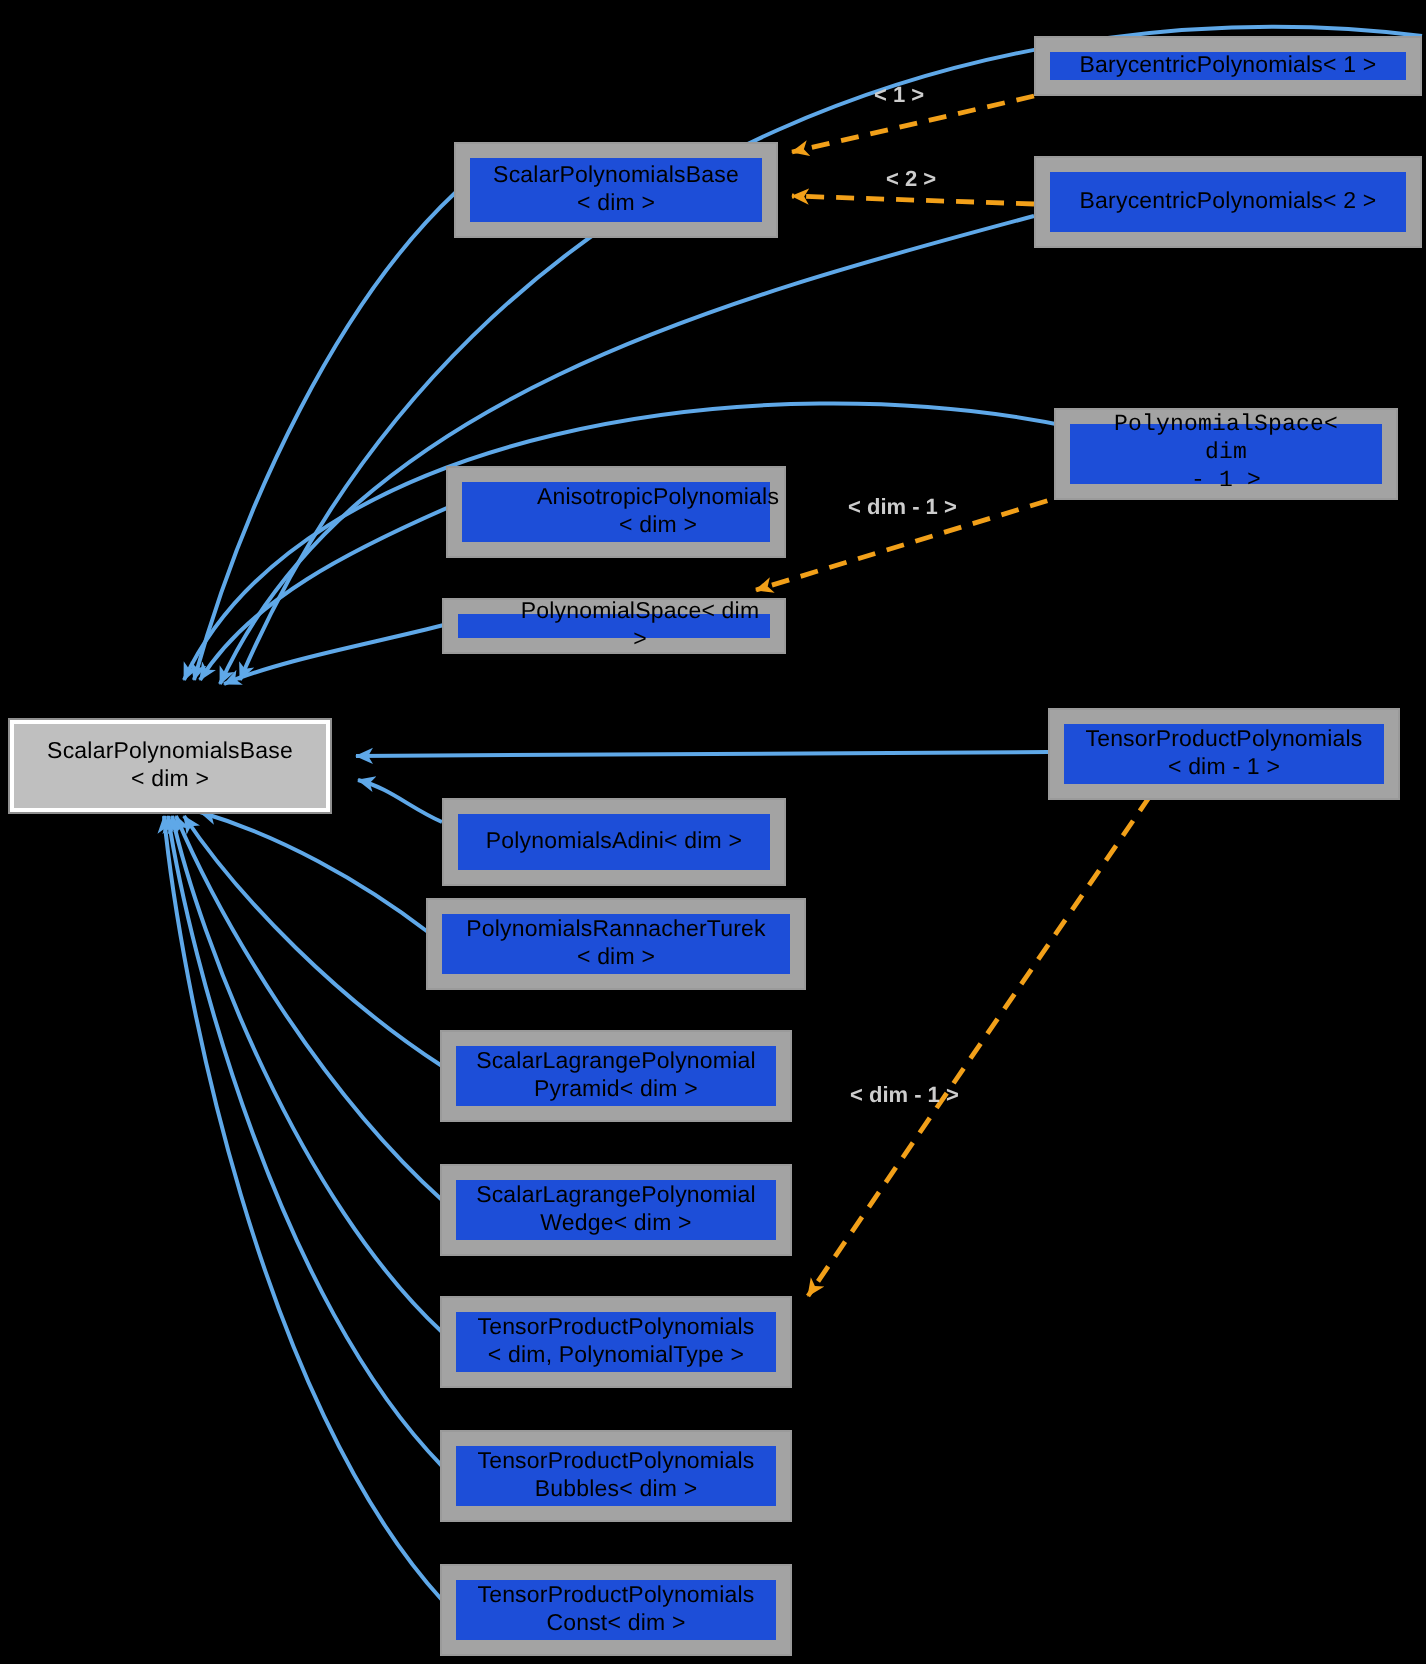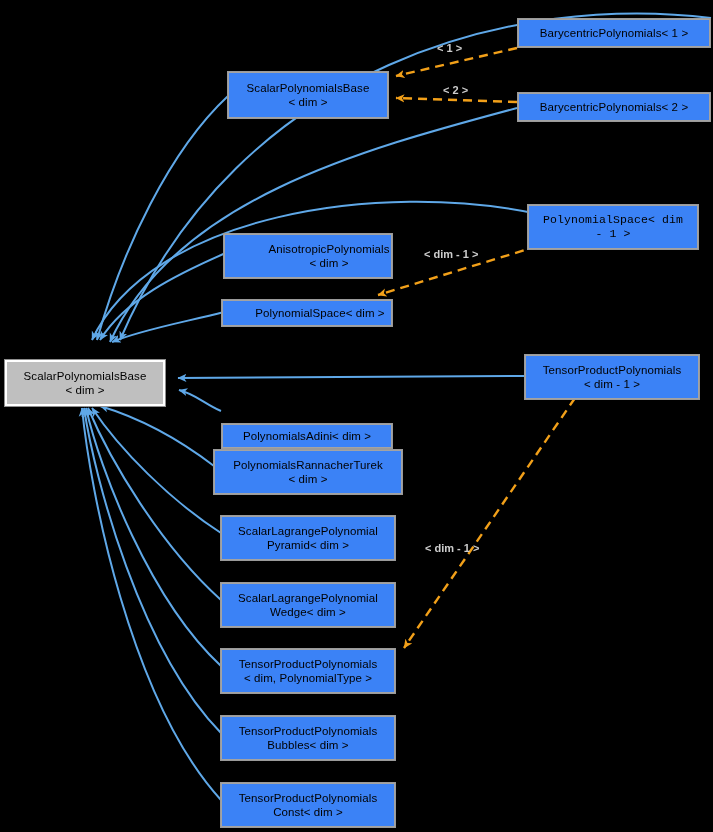--- a/index.html
+++ b/index.html
@@ -1,19 +1,19 @@
 <!DOCTYPE html>
 <html><head>
 <meta charset="utf-8">
 <style>
   html,body{margin:0;padding:0;background:#000;}
   #stage{position:relative;width:713px;height:832px;background:#000;overflow:hidden;
          font-family:"Liberation Sans","DejaVu Sans",sans-serif;}
   svg#edges{position:absolute;left:0;top:0;width:713px;height:832px;}
-  .node{position:absolute;box-sizing:border-box;background:#3b82f6;border:1px solid #a3a3a3;
+  .node{position:absolute;box-sizing:border-box;background:#1d4ed8;border:7px solid #a3a3a3;
         outline:1px solid #9a9a9a;display:flex;align-items:center;justify-content:center;
         text-align:center;color:#000;font-size:11.5px;line-height:14px;letter-spacing:0.1px;}
   .node.base{background:#bfbfbf;border:2px solid #ffffff;outline:1px solid #8f8f8f;}
   .node span{display:block;padding:0 4px;}
   .elabel{position:absolute;color:#cdcdcd;font-size:11px;font-weight:bold;white-space:nowrap;}
 </style>
 </head>
 <body>
 
 <div id="stage">
@@ -64,21 +64,21 @@
     <span>
       <span>ScalarPolynomialsBase</span>
       <span>&lt; dim &gt;</span>
     </span>
   </div>
 
   <div class="node" style="left:518px;top:19px;width:192px;height:28px;">
     <span>BarycentricPolynomials&lt; 1 &gt;</span>
   </div>
 
-  <div class="node" style="left:518px;top:93px;width:192px;height:28px;">
+  <div class="node" style="left:518px;top:79px;width:192px;height:44px;">
     <span>BarycentricPolynomials&lt; 2 &gt;</span>
   </div>
 
   <div class="node" style="left:528px;top:205px;width:170px;height:44px;font-family:Liberation Mono, monospace;">
     <span>
       <span>PolynomialSpace&lt; dim</span>
       <span>- 1 &gt;</span>
     </span>
   </div>
 
@@ -94,21 +94,21 @@
   </div>
 
 
   <div class="node" style="left:525px;top:355px;width:174px;height:44px;">
     <span>
       <span>TensorProductPolynomials</span>
       <span>&lt; dim - 1 &gt;</span>
     </span>
   </div>
 
-  <div class="node" style="left:222px;top:424px;width:170px;height:24px;">
+  <div class="node" style="left:222px;top:400px;width:170px;height:42px;">
     <span>PolynomialsAdini&lt; dim &gt;</span>
   </div>
 
   <div class="node" style="left:214px;top:450px;width:188px;height:44px;">
     <span>
       <span>PolynomialsRannacherTurek</span>
       <span>&lt; dim &gt;</span>
     </span>
   </div>
 

